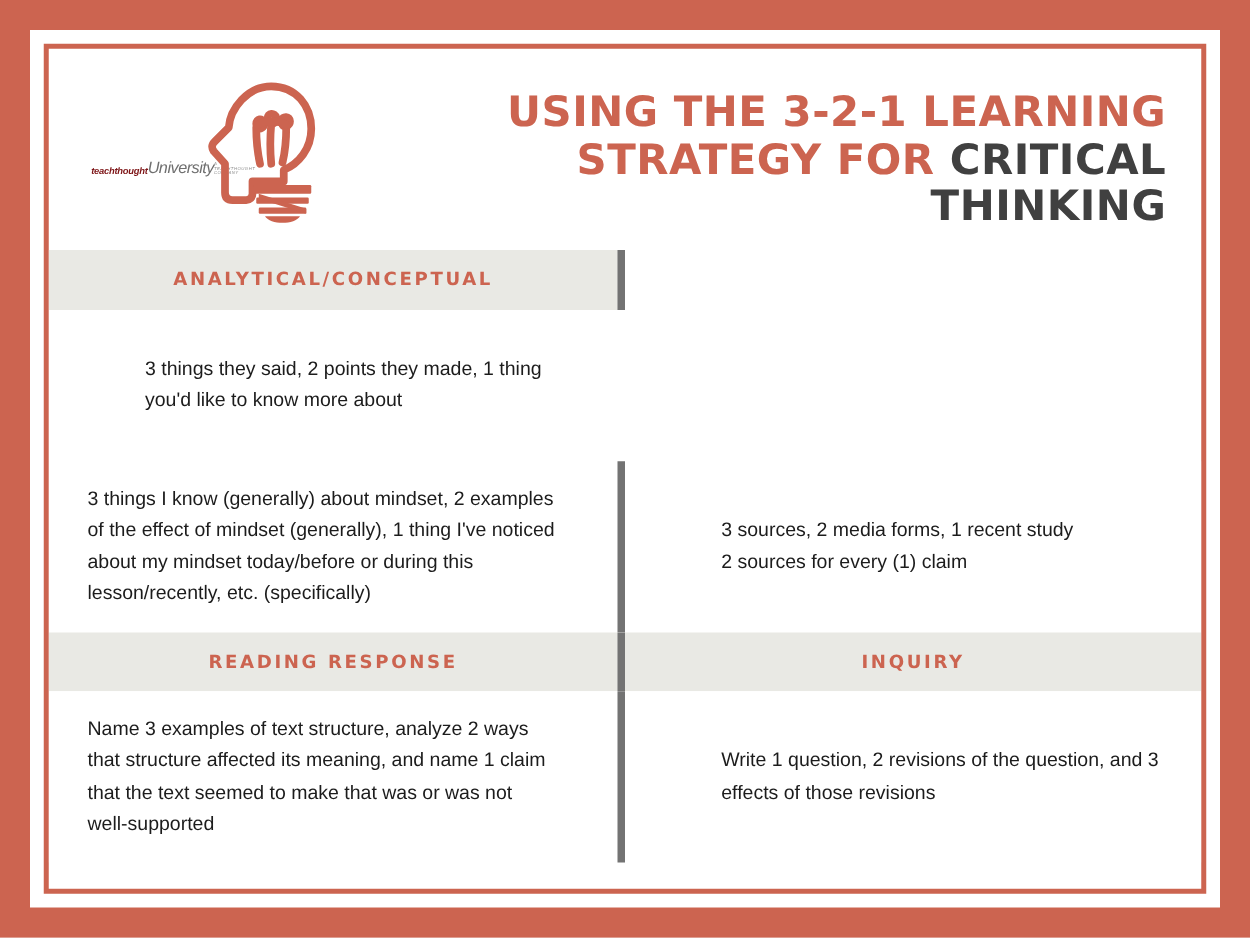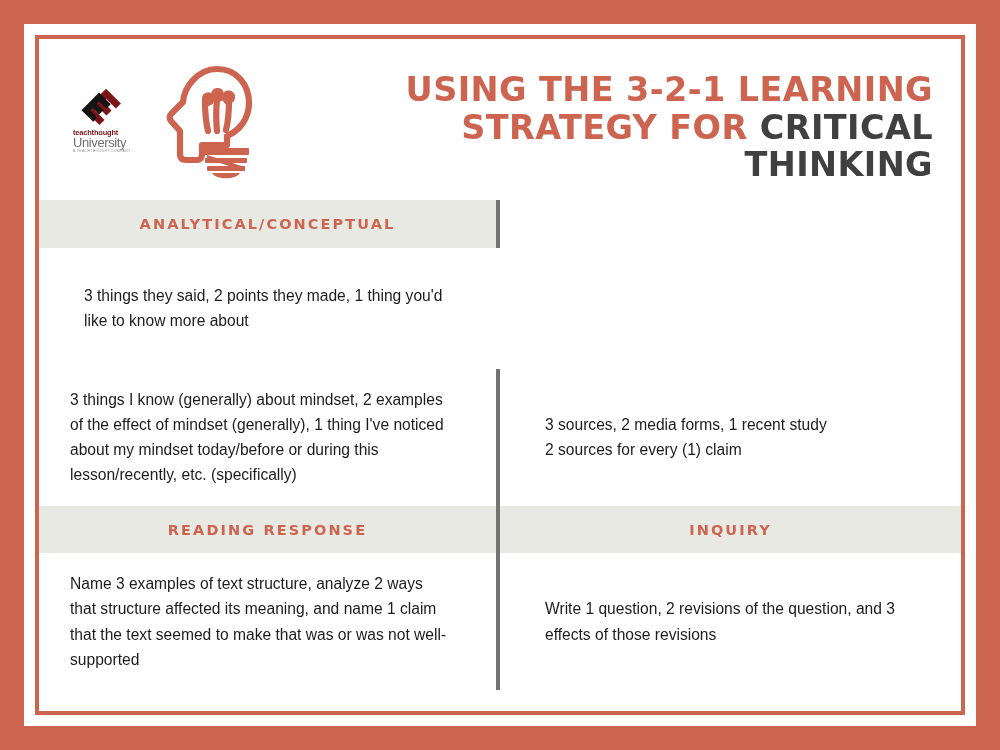--- a/index.html
+++ b/index.html
@@ -58,23 +58,24 @@
   .brand {
     display: flex;
     align-items: center;
     flex: 0 0 auto;
   }
 
   
   .tt-logo {
     width: 72px;
     display: flex;
-    flex-direction: column;
-    align-items: flex-start;
+    flex-direction: row;
+    align-items: flex-end;
     margin-right: 14px;
+    font-style: italic;
   }
   .tt-mark { width: 56px; height: 42px; display: block; }
   .tt-word {
     font-size: 7.5px;
     font-weight: bold;
     color: #7d1416;
     letter-spacing: -0.2px;
     line-height: 1;
     margin-top: 1px;
   }
@@ -121,21 +122,21 @@
 
   .row {
     display: flex;
     width: 100%;
   }
 
   .col {
     width: 50%;
     position: relative;
   }
-  .col.left  { border-right: 4px solid #737373; }
+  .col.left  { border-right: 6px solid #737373; }
 
   .hdr-row .col { background: #e9e9e4; }
 
   .hdr {
     text-align: center;
     font-family: "DejaVu Sans", sans-serif;
     font-weight: bold;
     font-size: 14.5px;
     letter-spacing: 2.1px;
     color: #cc6450;
@@ -145,21 +146,21 @@
   }
 
   .body-row .col { background: #ffffff; }
 
   .cell {
     font-size: 15.6px;
     line-height: 1.62;
     color: #1c1c1c;
     padding: 18px 48px 18px 31px;
   }
-  .body-row .col.right .cell { padding-left: 45px; padding-right: 34px; }
+  .body-row .col.right .cell { padding-left: 45px; padding-right: 34px; margin-left: 32px; }
 
   .cell p { margin: 0; }
 
   
   .row-1 .body-cell { min-height: 121px; }
   .row-2 .body-cell { min-height: 126px; }
   .row-3 .body-cell { min-height: 128px; }
 
   .v-center { display: flex; align-items: center; height: 100%; }
 </style>

